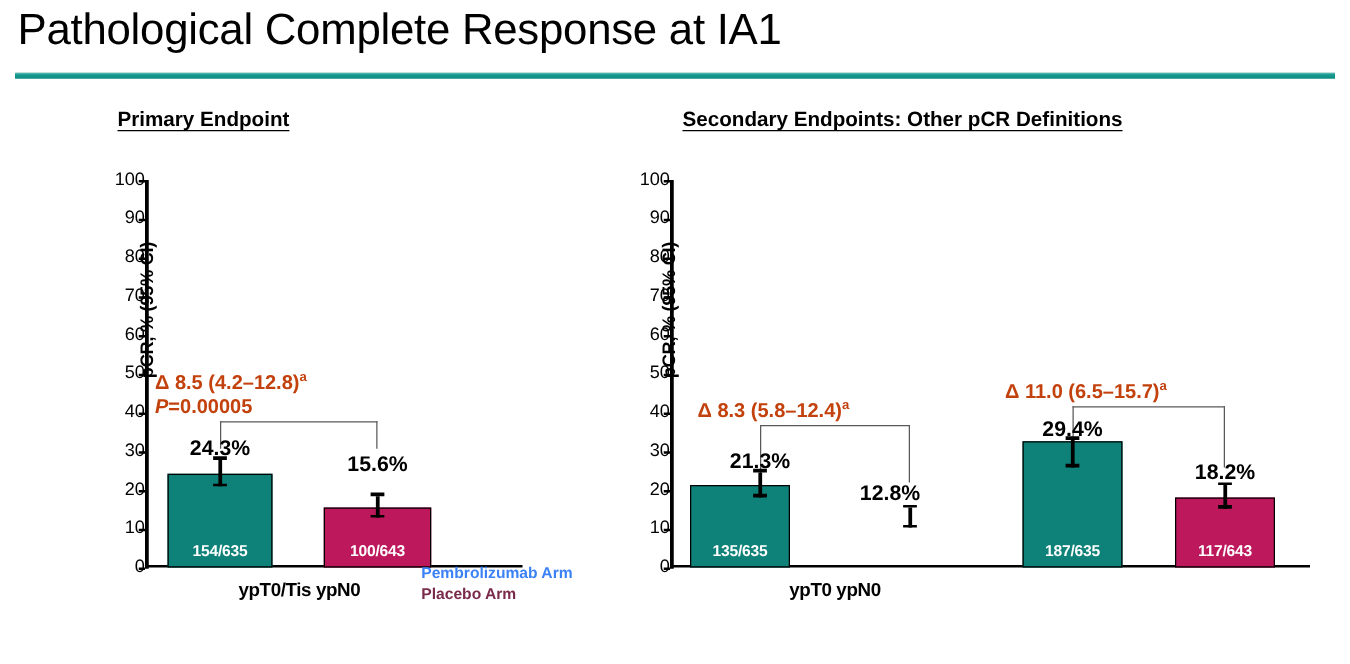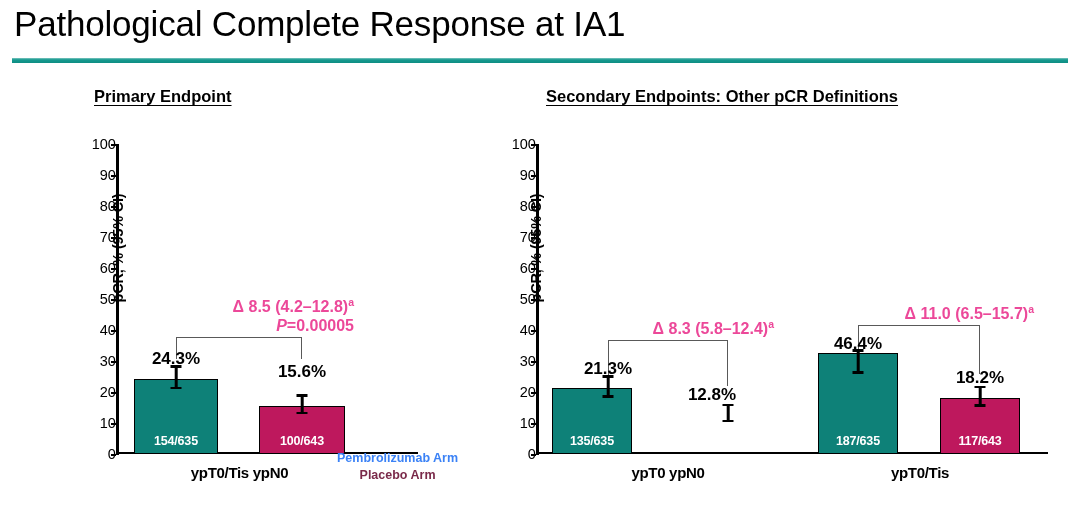--- a/index.html
+++ b/index.html
@@ -169,25 +169,25 @@
   
   .bracket {
     position: absolute;
     border-top: 1.6px solid #595959;
     border-left: 1.6px solid #595959;
     border-right: 1.6px solid #595959;
     box-sizing: border-box;
   }
   .delta-label {
     position: absolute;
-    text-align: right;
+    text-align: left;
     font-size: 16px;
     font-weight: bold;
     white-space: nowrap;
-    color: #ec4899;
+    color: #c2410c;
     line-height: 1.18;
   }
   .delta-label sup { font-size: 10.5px; font-weight: bold; vertical-align: super; }
   .pval { font-weight: bold; }
   .pval i { font-style: italic; font-weight: bold; }
 
   
   .cat-label {
     position: absolute;
     text-align: center;
@@ -204,21 +204,21 @@
     left: 337px;
     top: 450px;
     line-height: 1.32;
   }
   .legend-item {
     font-size: 12.5px;
     font-weight: bold;
     white-space: nowrap;
   }
   #legend-pembro  { color: #3b82f6; }
-  #legend-placebo { color: #7a2a4a; text-align: center; }
+  #legend-placebo { color: #7a2a4a; }
 </style>
 </head>
 <body>
 
 <div id="slide-title">Pathological Complete Response at IA1</div>
 <div id="title-rule"></div>
 
 <div class="panel" id="panel-primary">
 
   <div class="panel-subtitle" id="subtitle-primary">Primary Endpoint</div>
@@ -389,29 +389,28 @@
       <div class="cat-label" style="left:32px; width:200px; top:320px;">ypT0 ypN0</div>
 
       <div class="delta-label" style="left:268px; top:159px; width:230px;">
         <span>Δ 11.0 (6.5–15.7)</span><sup>a</sup>
       </div>
       <div class="bracket" style="left:322px; top:181px; width:122px; height:49px;"></div>
 
       <div class="bar teal" style="left:282px; width:80px; height:101px;">
         <div class="bar-frac">187/635</div>
       </div>
-      <div class="bar-value" style="left:282px; width:80px; bottom:100px;">46.4%</div>
+      <div class="bar-value" style="left:282px; width:80px; bottom:100px;">29.4%</div>
       <div class="errbar" style="left:322px; bottom:80.3px; height:22.0px;"></div>
       <div class="errcap" style="left:322px; bottom:102.3px;"></div>
       <div class="errcap" style="left:322px; bottom:80.3px;"></div>
 
       <div class="bar maroon" style="left:404px; width:80px; height:56.4px;">
         <div class="bar-frac">117/643</div>
       </div>
       <div class="bar-value" style="left:404px; width:80px; bottom:66px;">18.2%</div>
       <div class="errbar" style="left:444px; bottom:47.1px; height:18.6px;"></div>
       <div class="errcap" style="left:444px; bottom:65.7px;"></div>
       <div class="errcap" style="left:444px; bottom:47.1px;"></div>
 
-      <div class="cat-label" style="left:284px; width:200px; top:320px;">ypT0/Tis</div>
     </div>
   </div>
 </div>
 
 </body></html>

